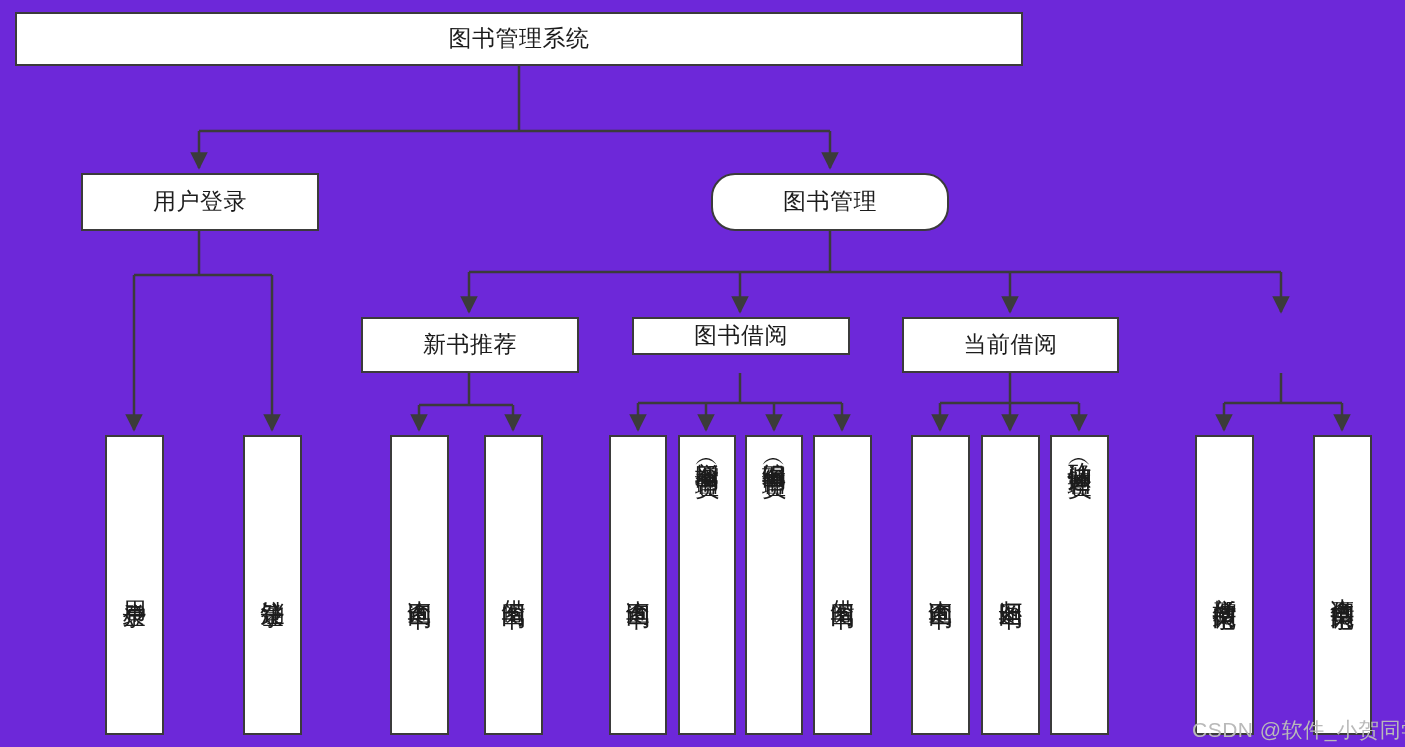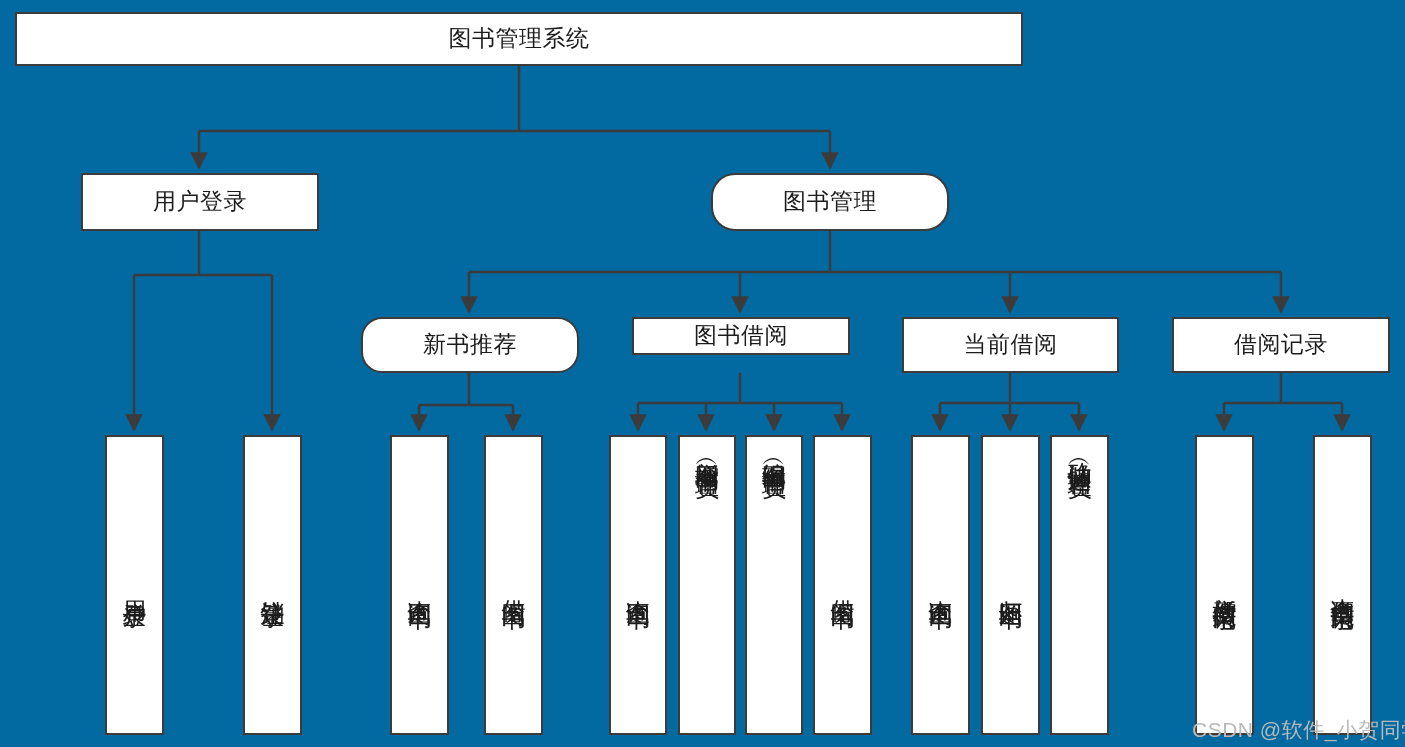--- a/index.html
+++ b/index.html
@@ -7,21 +7,21 @@
     padding: 0;
     background: #ffffff;
   }
   body {
     font-family: "Liberation Sans", "DejaVu Sans", sans-serif;
   }
   #canvas {
     position: relative;
     width: 1405px;
     height: 747px;
-    background: #0369a1;
+    background: #6d28d9;
     overflow: hidden;
   }
   svg.wires {
     position: absolute;
     left: 0;
     top: 0;
     width: 1405px;
     height: 747px;
     pointer-events: none;
   }
@@ -129,31 +129,28 @@
     <span class="node-label">图书管理系统</span>
   </div>
 
   <div class="node" id="l1-0" style="left: 81px; top: 173px; width: 238px; height: 58px;">
     <span class="node-label">用户登录</span>
   </div>
   <div class="node" id="l1-1" style="left: 711px; top: 173px; width: 238px; height: 58px; border-radius: 24px;">
     <span class="node-label">图书管理</span>
   </div>
 
-  <div class="node" id="l2-0" style="left: 361px; top: 317px; width: 218px; height: 56px; border-radius: 21px;">
+  <div class="node" id="l2-0" style="left: 361px; top: 317px; width: 218px; height: 56px;">
     <span class="node-label">新书推荐</span>
   </div>
   <div class="node" id="l2-1" style="left: 632px; top: 317px; width: 218px; height: 38px;">
     <span class="node-label">图书借阅</span>
   </div>
   <div class="node" id="l2-2" style="left: 902px; top: 317px; width: 217px; height: 56px; font-family: Liberation Serif, serif;">
     <span class="node-label">当前借阅</span>
-  </div>
-  <div class="node" id="l2-3" style="left: 1172px; top: 317px; width: 218px; height: 56px;">
-    <span class="node-label">借阅记录</span>
   </div>
 
   <div class="node vertical centered" id="leaf-0" style="left: 105px; top: 435px; width: 59px; height: 300px;">
     <span class="node-label">用户登录</span>
   </div>
   <div class="node vertical centered" id="leaf-1" style="left: 243px; top: 435px; width: 59px; height: 300px;">
     <span class="node-label">注销登录</span>
   </div>
   <div class="node vertical centered" id="leaf-2" style="left: 390px; top: 435px; width: 59px; height: 300px;">
     <span class="node-label">查询图书</span>

